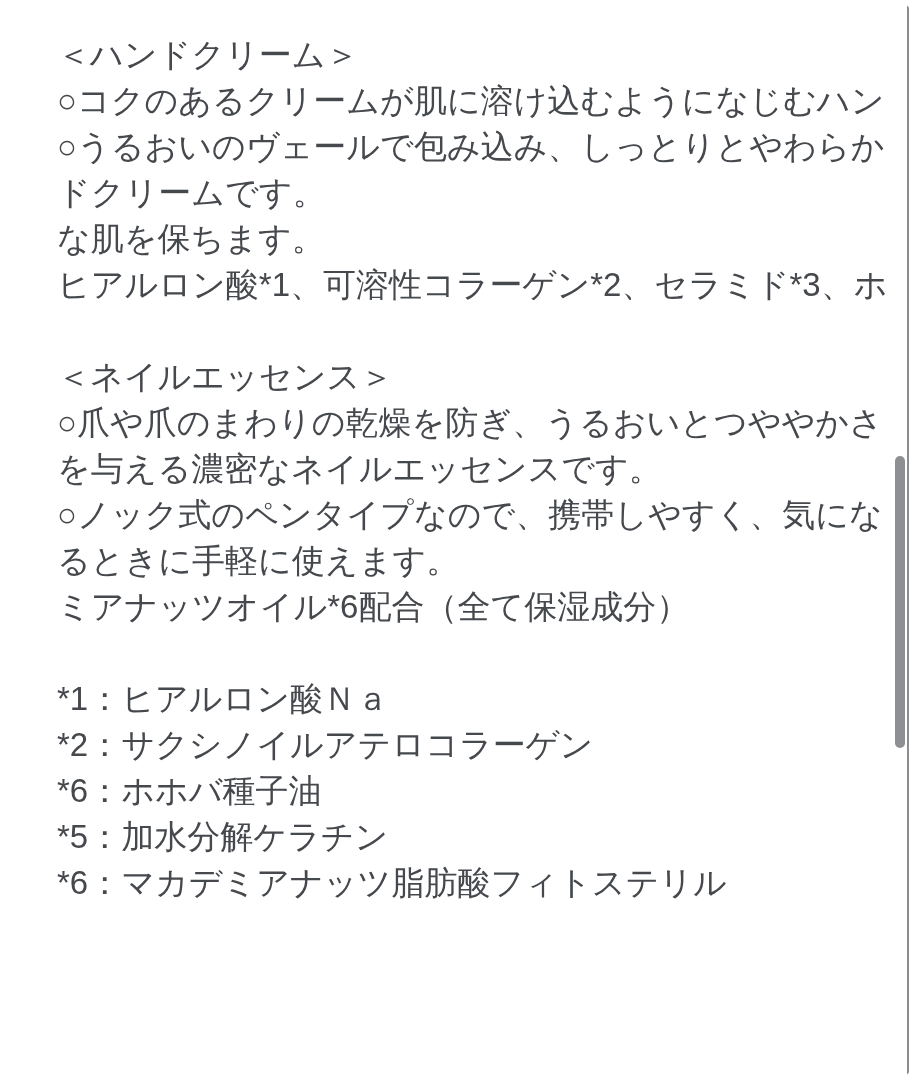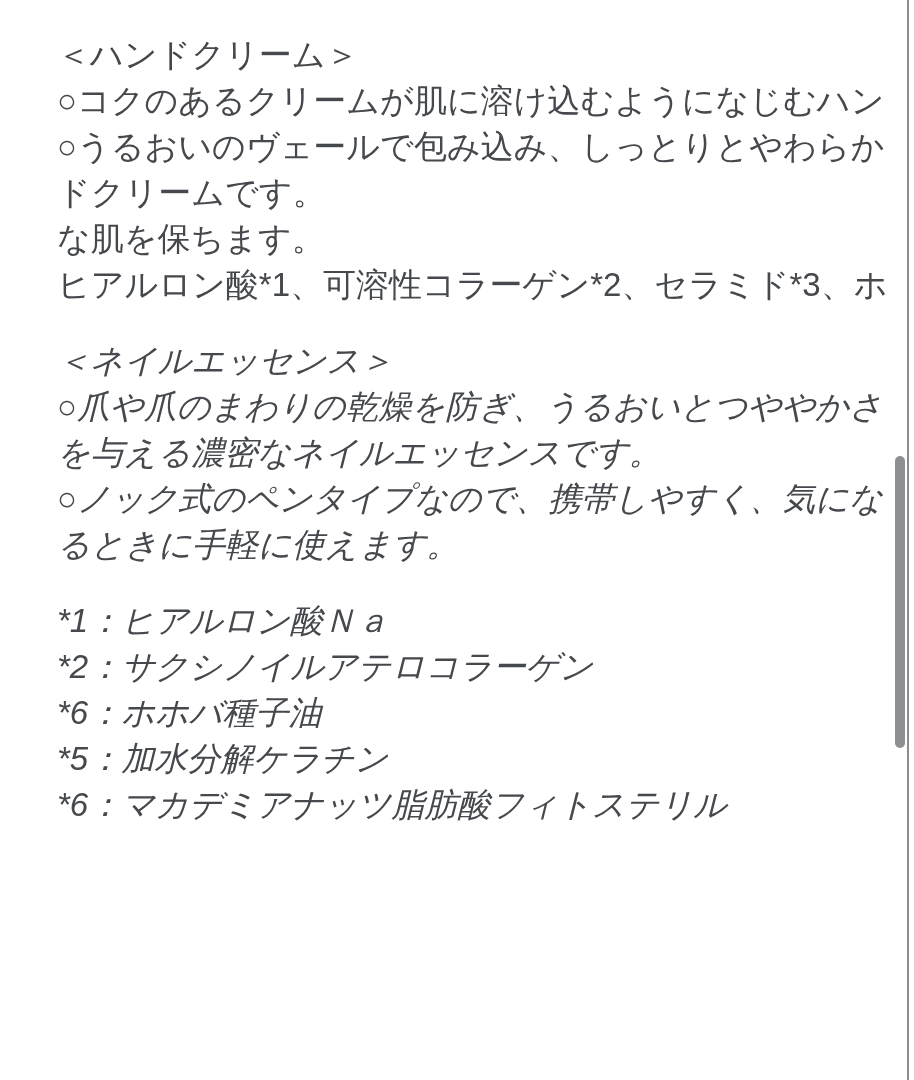--- a/index.html
+++ b/index.html
@@ -12,35 +12,36 @@
     height: 1080px;
     overflow: hidden;
     font-family: "Liberation Sans", "DejaVu Sans", sans-serif;
   }
   .page {
     position: relative;
     width: 914px;
     height: 1080px;
     background: #ffffff;
     overflow: hidden;
+    border-radius: 21px;
   }
   .content {
     position: absolute;
     left: 57px;
     top: 32px;
     width: 842px;
     color: #45484c;
     font-size: 33px;
     line-height: 46px;
     font-weight: 400;
     letter-spacing: 0;
     overflow: hidden;
   }
   .section { margin: 0; }
-  .section + .section { margin-top: 30px; font-style: italic; }
+  .section + .section { margin-top: 46px; }
   .line {
     height: 46px;
     white-space: nowrap;
   }
   .divider {
     position: absolute;
     left: 907px;
     top: 0;
     width: 2px;
     height: 1080px;
@@ -71,20 +72,21 @@
       <div class="line">な肌を保ちます。</div>
       <div class="line">ヒアルロン酸*1、可溶性コラーゲン*2、セラミド*3、ホ</div>
     </div>
 
     <div class="section">
       <div class="line">＜ネイルエッセンス＞</div>
       <div class="line">○爪や爪のまわりの乾燥を防ぎ、うるおいとつややかさ</div>
       <div class="line">を与える濃密なネイルエッセンスです。</div>
       <div class="line">○ノック式のペンタイプなので、携帯しやすく、気にな</div>
       <div class="line">るときに手軽に使えます。</div>
+      <div class="line">ミアナッツオイル*6配合（全て保湿成分）</div>
     </div>
 
     <div class="section">
       <div class="line">*1：ヒアルロン酸Ｎａ</div>
       <div class="line">*2：サクシノイルアテロコラーゲン</div>
       <div class="line">*6：ホホバ種子油</div>
       <div class="line">*5：加水分解ケラチン</div>
       <div class="line">*6：マカデミアナッツ脂肪酸フィトステリル</div>
     </div>
 

